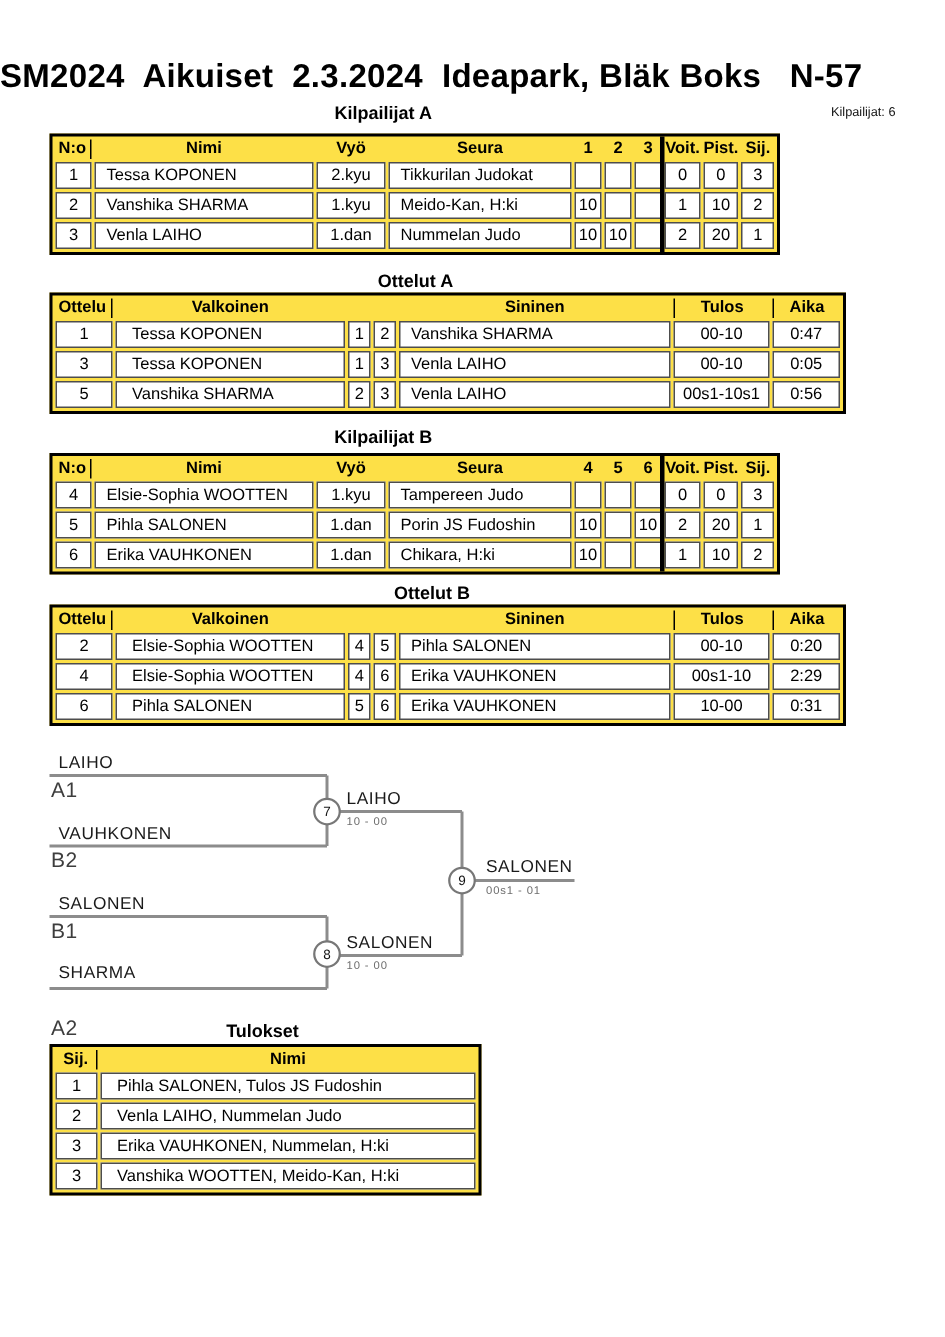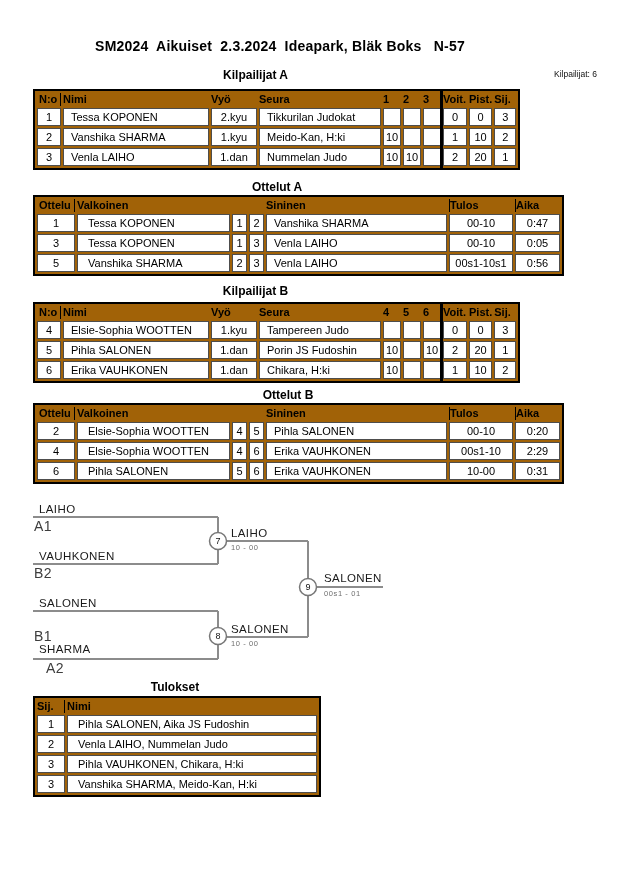--- a/index.html
+++ b/index.html
@@ -4,31 +4,31 @@
 <style>
   html,body { margin:0; padding:0; background:#fff; }
   body {
     width:630px; height:891px; position:relative;
     font-family:"Liberation Sans", sans-serif; color:#000; overflow:hidden;
   }
   .abs { position:absolute; }
 
   .page-title {
     top:38px; left:0; width:560px; text-align:center;
-    font-size:14px; font-weight:bold; white-space:pre; letter-spacing:0.2px;
+    font-size:22px; font-weight:bold; white-space:pre; letter-spacing:0.2px;
   }
   .count-label { top:69px; right:33px; font-size:8.5px; color:#111; }
 
   .sec-title { font-size:12px; font-weight:bold; text-align:center; }
 
-  .tbl { position:absolute; border:2px solid #000; background:#a16207; }
+  .tbl { position:absolute; border:2px solid #000; background:#fde047; }
   .tbl table { border-collapse:separate; border-spacing:2px; table-layout:fixed; }
   .tbl th {
     font-size:11px; font-weight:bold; padding:0; height:13px; line-height:13px;
-    white-space:nowrap; overflow:hidden; text-align:left;
+    white-space:nowrap; overflow:hidden; text-align:center;
   }
   .tbl td {
     font-size:11px; padding:0; height:16px; line-height:16px;
     border:1px solid #4d4d4d; background:#fff; white-space:nowrap; overflow:hidden;
     text-align:center;
   }
   .tbl td.l { text-align:left; padding-left:7px; }
   .tbl td.l2 { text-align:left; padding-left:10px; }
   .tbl th.hl { text-align:left; padding-left:2px; }
   .pool th.no, .match th.no, .res th.place { border-right:1px solid #000; }
@@ -318,23 +318,23 @@
       <circle cx="218" cy="46" r="8.5"></circle>
       <circle cx="218" cy="141" r="8.5"></circle>
       <circle cx="308" cy="92" r="8.5"></circle>
     </g>
   </svg>
   <div class="bk-name" style="left:39px;top:8px;">LAIHO</div>
   <div class="bk-seed" style="left:34px;top:23px;">A1</div>
   <div class="bk-name" style="left:39px;top:55px;">VAUHKONEN</div>
   <div class="bk-seed" style="left:34px;top:70px;">B2</div>
   <div class="bk-name" style="left:39px;top:102px;">SALONEN</div>
-  <div class="bk-seed" style="left:34px;top:133px;text-align:center;">B1</div>
+  <div class="bk-seed" style="left:34px;top:117px;text-align:center;">B1</div>
   <div class="bk-name" style="left:39px;top:148px;">SHARMA</div>
-  <div class="bk-seed" style="left:34px;top:165px;margin-left:12px;">A2</div>
+  <div class="bk-seed" style="left:34px;top:182px;">A2</div>
 
   <div class="bk-num" style="left:210px;top:39px;">7</div>
   <div class="bk-name" style="left:231px;top:32px;">LAIHO</div>
   <div class="bk-score" style="left:231px;top:48px;">10 - 00</div>
 
   <div class="bk-num" style="left:210px;top:134px;">8</div>
   <div class="bk-name" style="left:231px;top:128px;">SALONEN</div>
   <div class="bk-score" style="left:231px;top:144px;">10 - 00</div>
 
   <div class="bk-num" style="left:300px;top:85px;">9</div>
@@ -351,29 +351,29 @@
       </colgroup>
     <thead>
         <tr>
       <th class="place">Sij.</th>
       <th>Nimi</th>
     </tr>
       </thead>
     <tbody>
       <tr>
         <td>1</td>
-        <td class="l2">Pihla SALONEN, Aika JS Fudoshin</td>
+        <td class="l2">Pihla SALONEN, Tulos JS Fudoshin</td>
       </tr>
       <tr>
         <td>2</td>
         <td class="l2">Venla LAIHO, Nummelan Judo</td>
       </tr>
       <tr>
         <td>3</td>
-        <td class="l2">Pihla VAUHKONEN, Chikara, H:ki</td>
-      </tr>
-      <tr>
-        <td>3</td>
-        <td class="l2">Vanshika SHARMA, Meido-Kan, H:ki</td>
+        <td class="l2">Erika VAUHKONEN, Nummelan, H:ki</td>
+      </tr>
+      <tr>
+        <td>3</td>
+        <td class="l2">Vanshika WOOTTEN, Meido-Kan, H:ki</td>
       </tr>
     </tbody>
   </table>
 </div>
 
 </body></html>

